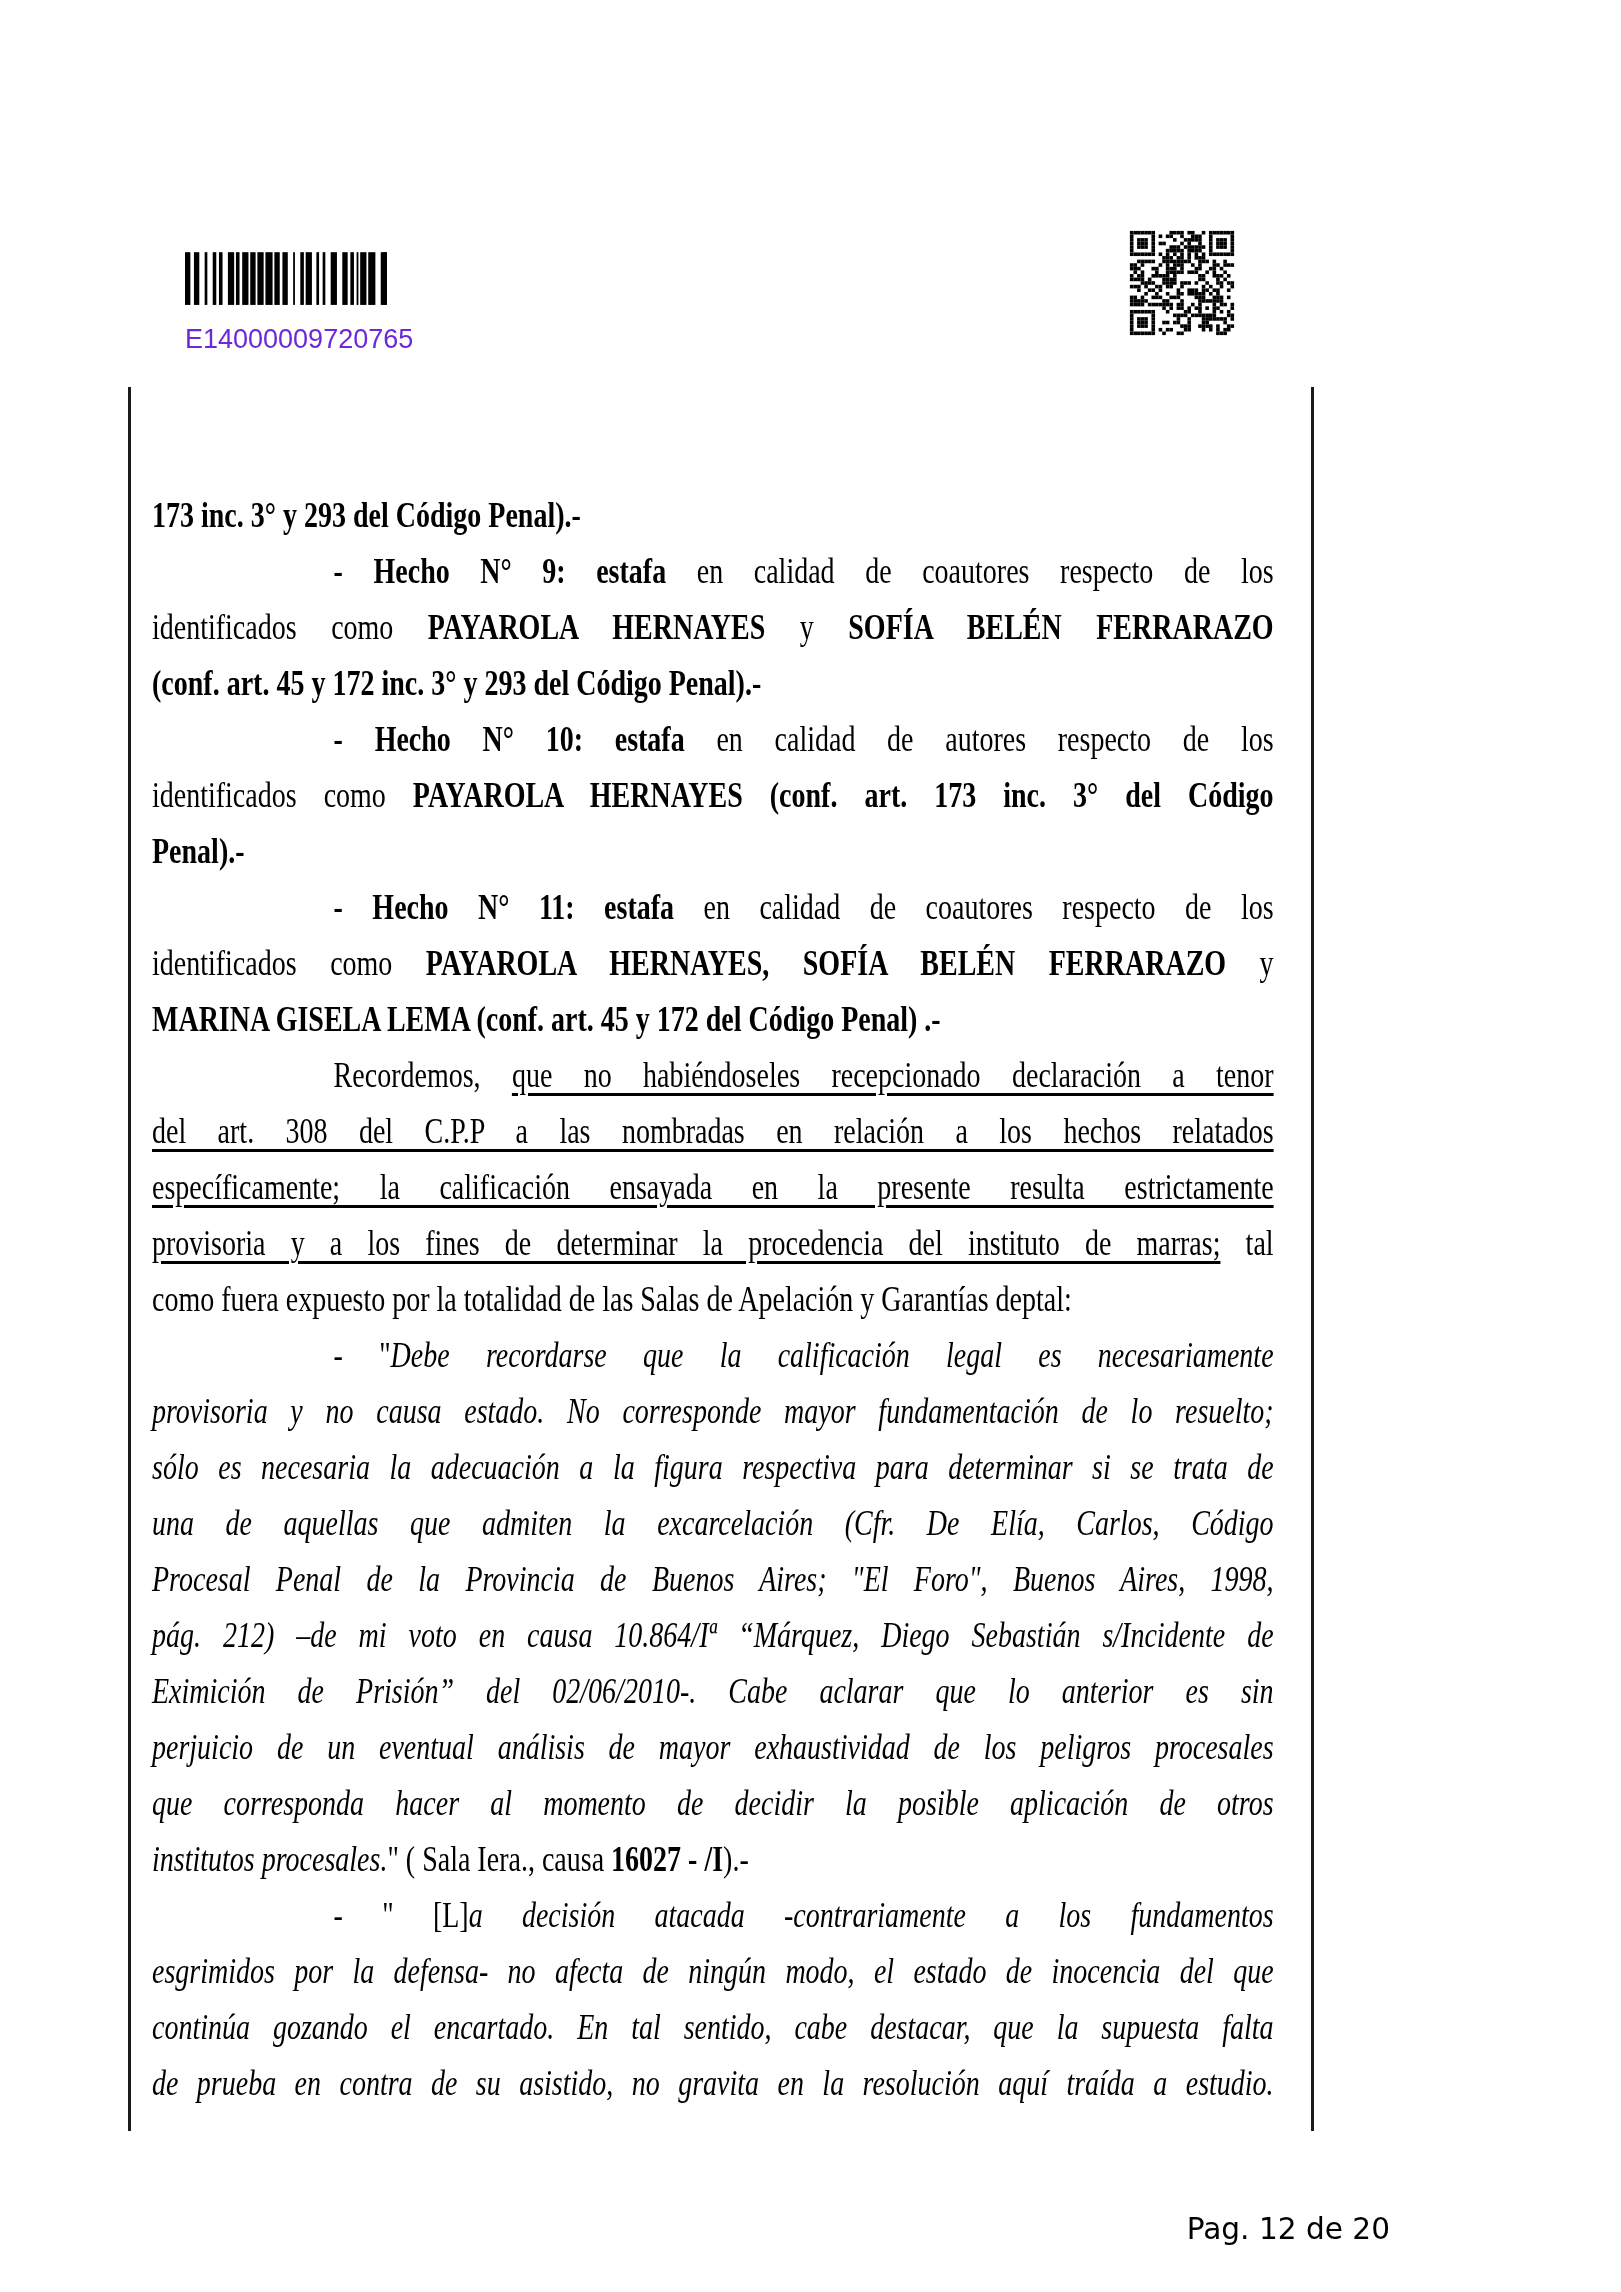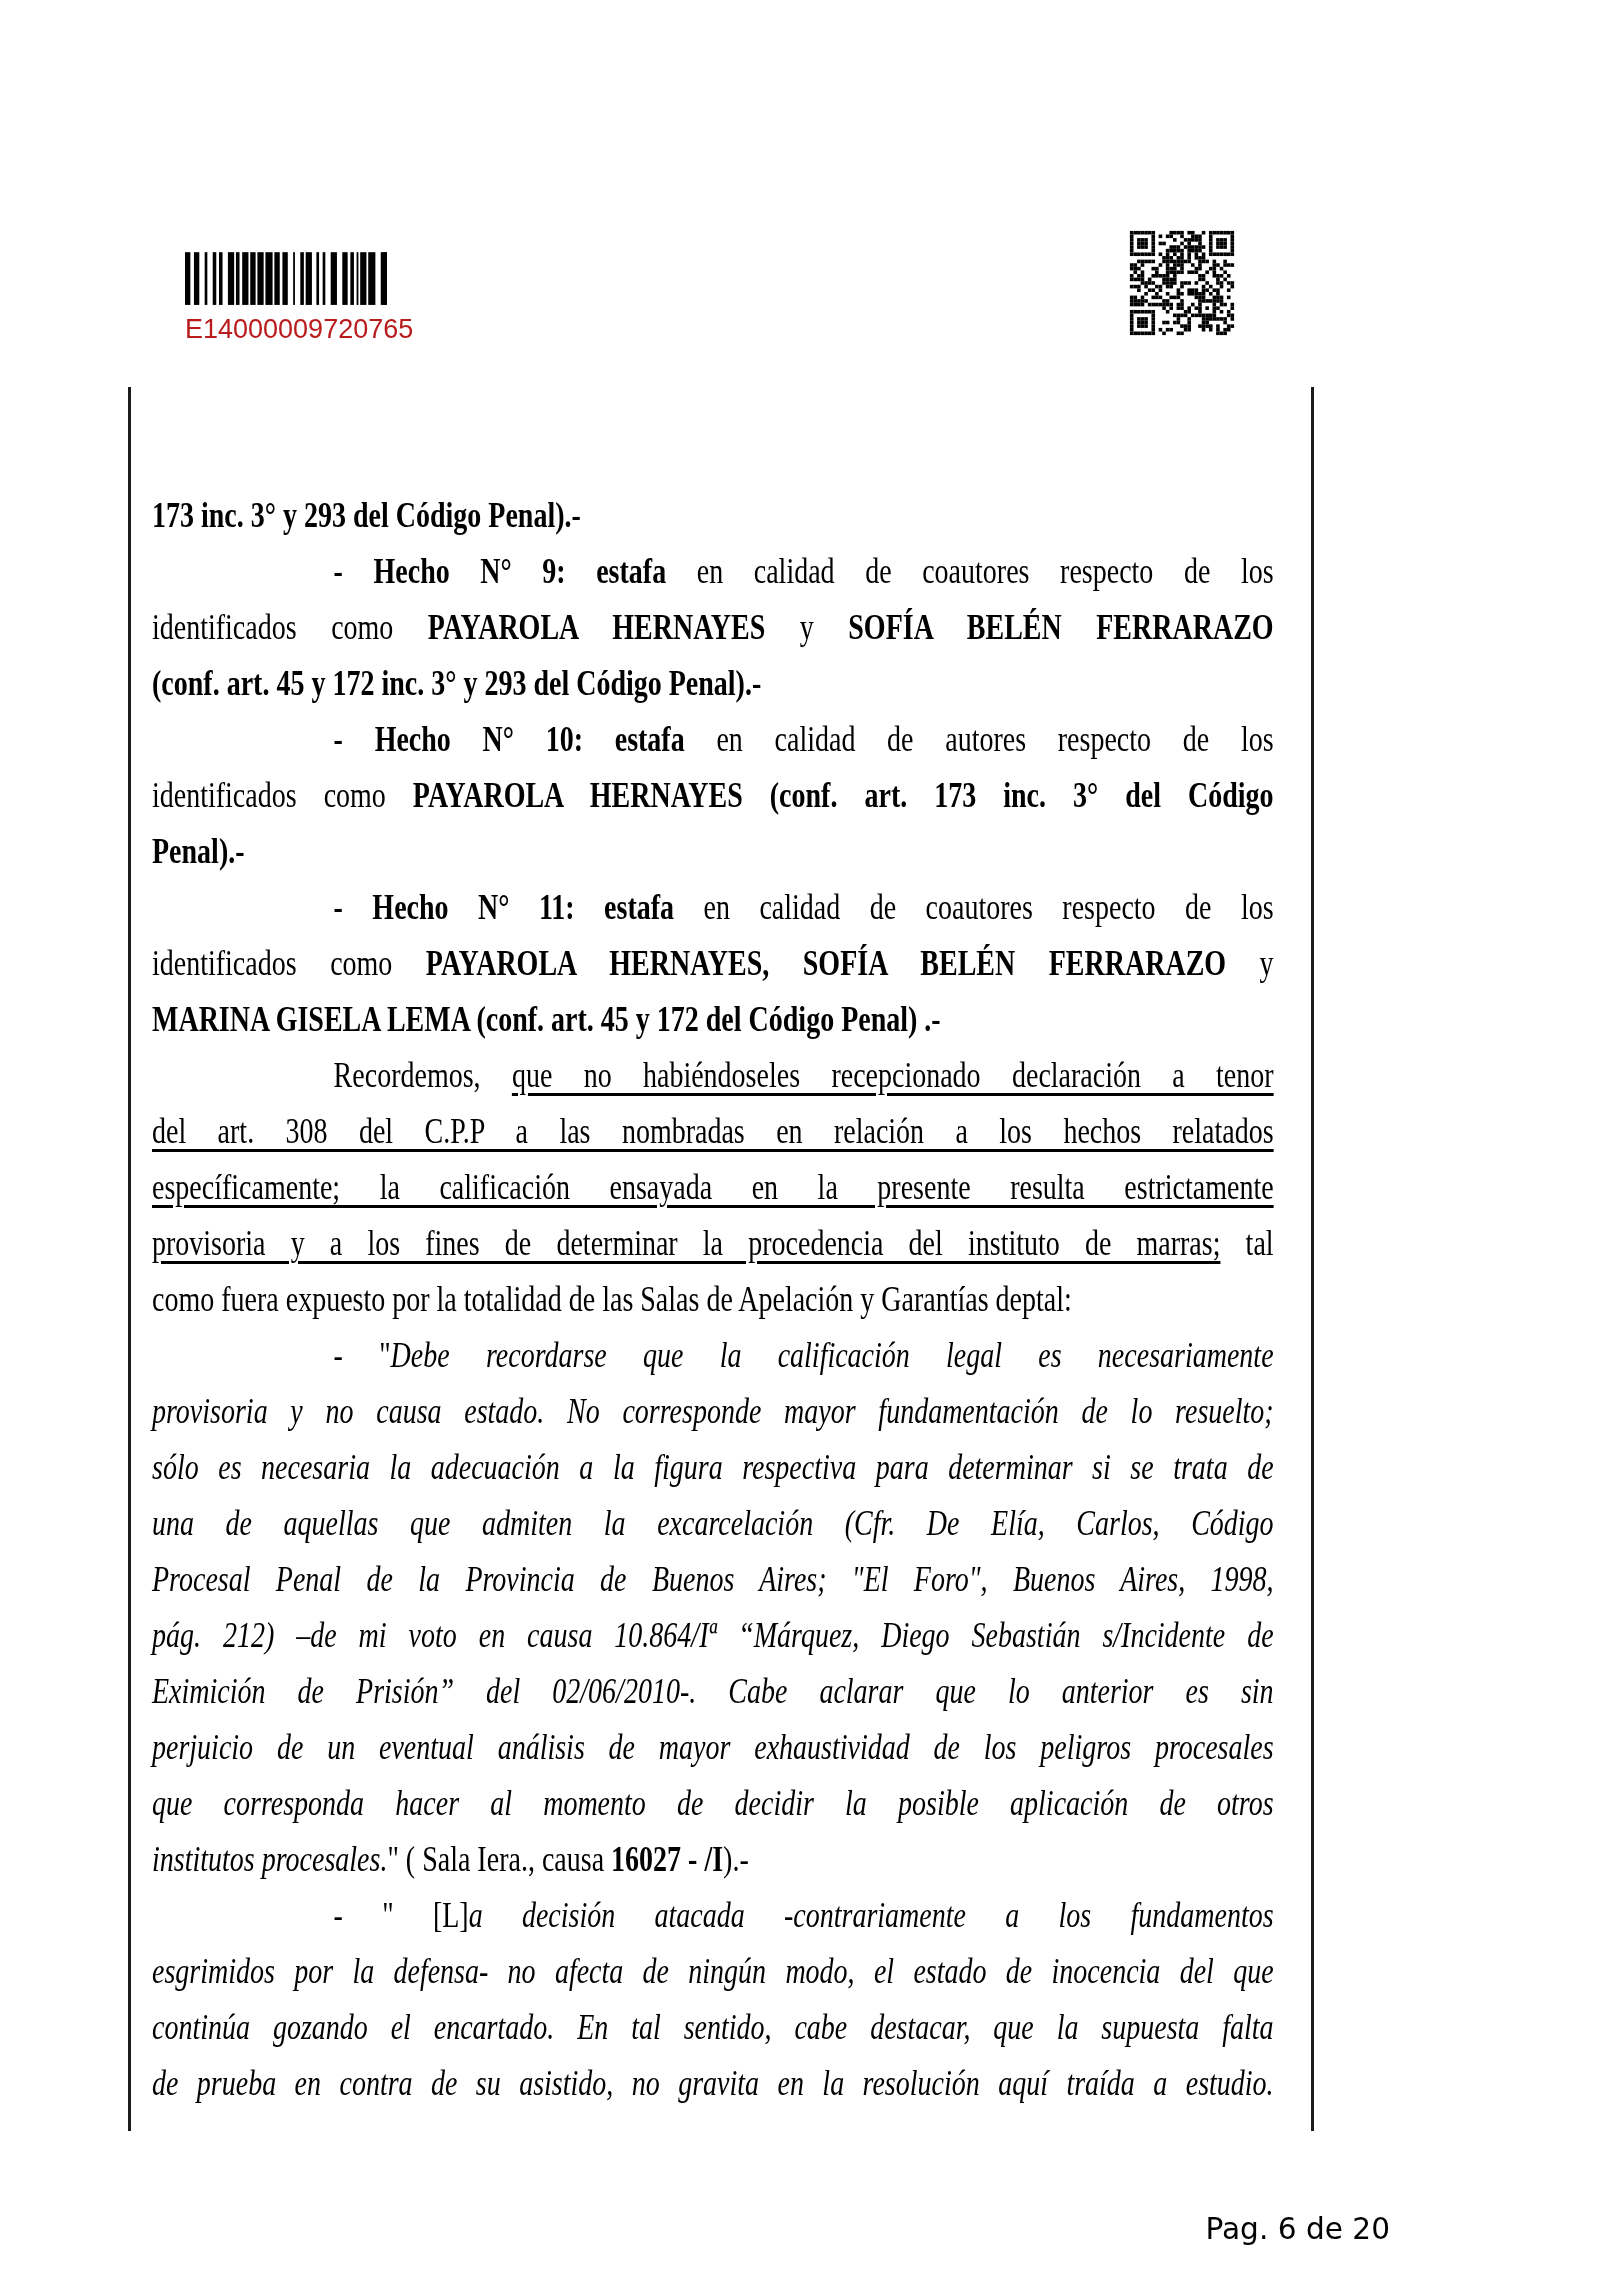--- a/index.html
+++ b/index.html
@@ -9,21 +9,21 @@
     background:#ffffff;
     overflow:hidden;
     font-family:"Liberation Serif", serif;
     color:#000;
   }
   
   .barcode-wrap{position:absolute;left:185px;top:252px;width:219px;}
   .barcode-svg{display:block;}
   .barcode-label{
     font-family:"Liberation Sans", sans-serif;
-    font-size:27px;line-height:29px;color:#b91c1c;margin-top:9px;
+    font-size:27px;line-height:29px;color:#6d28d9;margin-top:19px;
     white-space:nowrap;
   }
   .qr-wrap{position:absolute;left:1129px;top:230px;width:106px;height:106px;}
   
   .rule{position:absolute;background:#1b1b1b;}
   .rule-left{left:128px;top:387px;width:2.7px;height:1744px;}
   .rule-right{left:1311px;top:387px;width:2.7px;height:1744px;}
   
   .doc-body{
     position:absolute;left:152px;top:488px;
@@ -548,16 +548,16 @@
       <div class="line jst"><span class="si">Eximición de Prisión” del 02/06/2010-. Cabe aclarar que lo anterior es sin</span></div>
       <div class="line jst"><span class="si">perjuicio de un eventual análisis de mayor exhaustividad de los peligros procesales</span></div>
       <div class="line jst"><span class="si">que corresponda hacer al momento de decidir la posible aplicación de otros</span></div>
       <div class="line"><span class="si">institutos procesales.</span><span class="">" ( Sala Iera., causa </span><span class="sb">16027 - /I</span><span class="">).-</span></div>
       <div class="line ind jst"><span class="">- " [L]</span><span class="si">a decisión atacada -contrariamente a los fundamentos</span></div>
       <div class="line jst"><span class="si">esgrimidos por la defensa- no afecta de ningún modo, el estado de inocencia del que</span></div>
       <div class="line jst"><span class="si">continúa gozando el encartado. En tal sentido, cabe destacar, que la supuesta falta</span></div>
       <div class="line jst"><span class="si">de prueba en contra de su asistido, no gravita en la resolución aquí traída a estudio.</span></div>
     </div>
 
-  <div class="page-indicator">Pag. 6 de 20</div>
+  <div class="page-indicator">Pag. 12 de 20</div>
 
 </div>
 
 
 </body></html>

